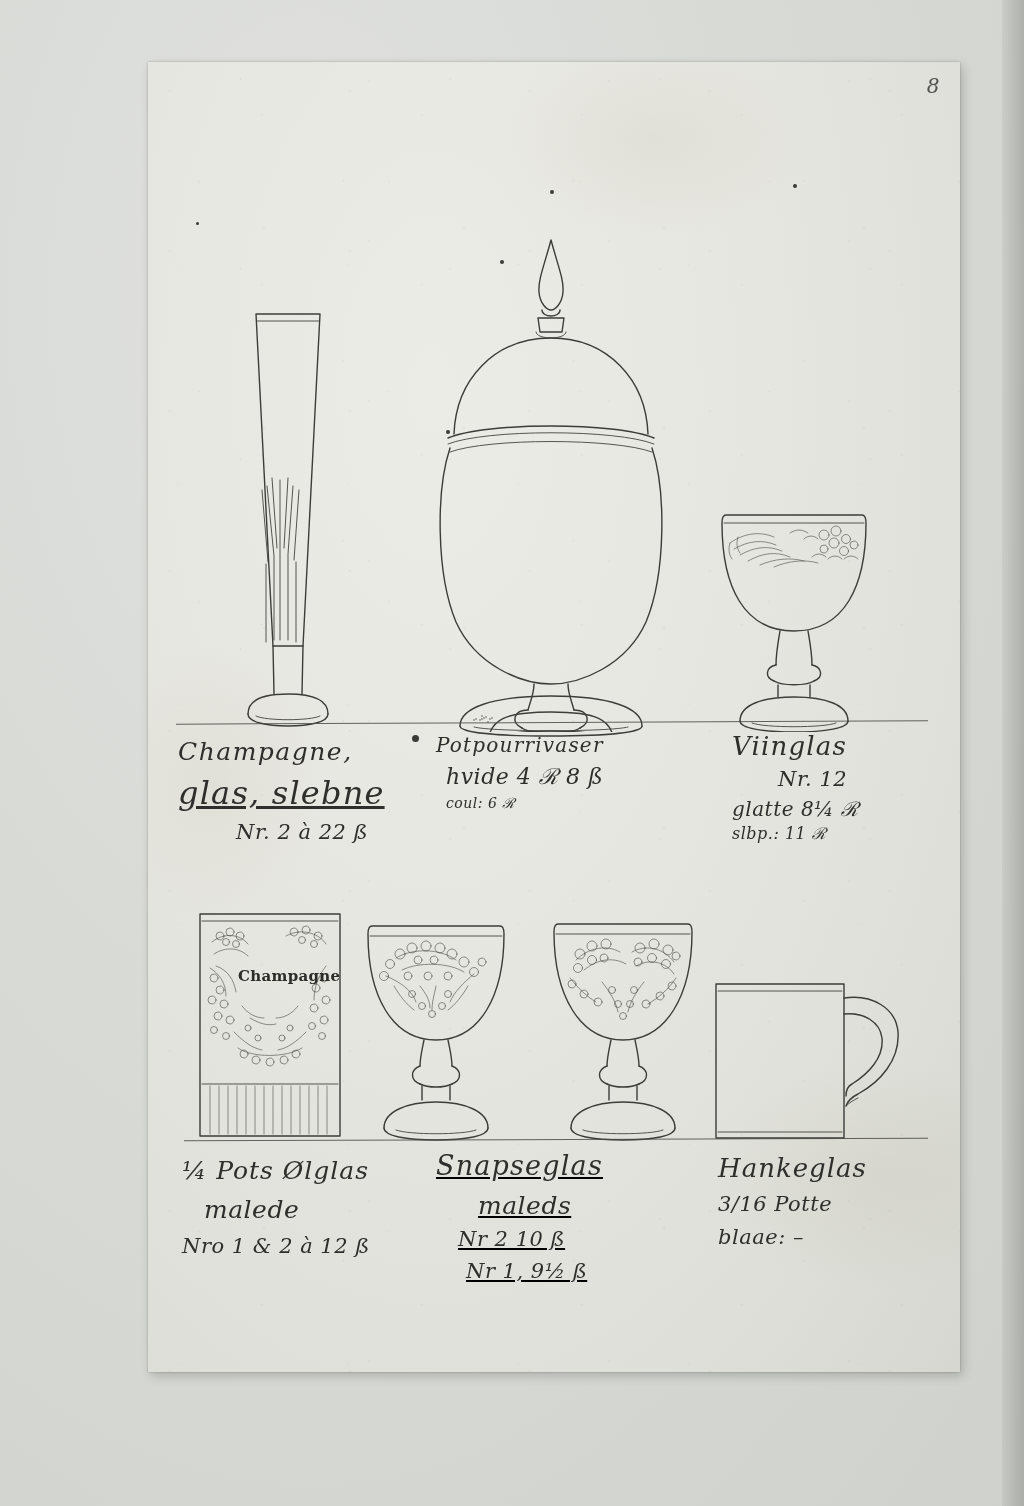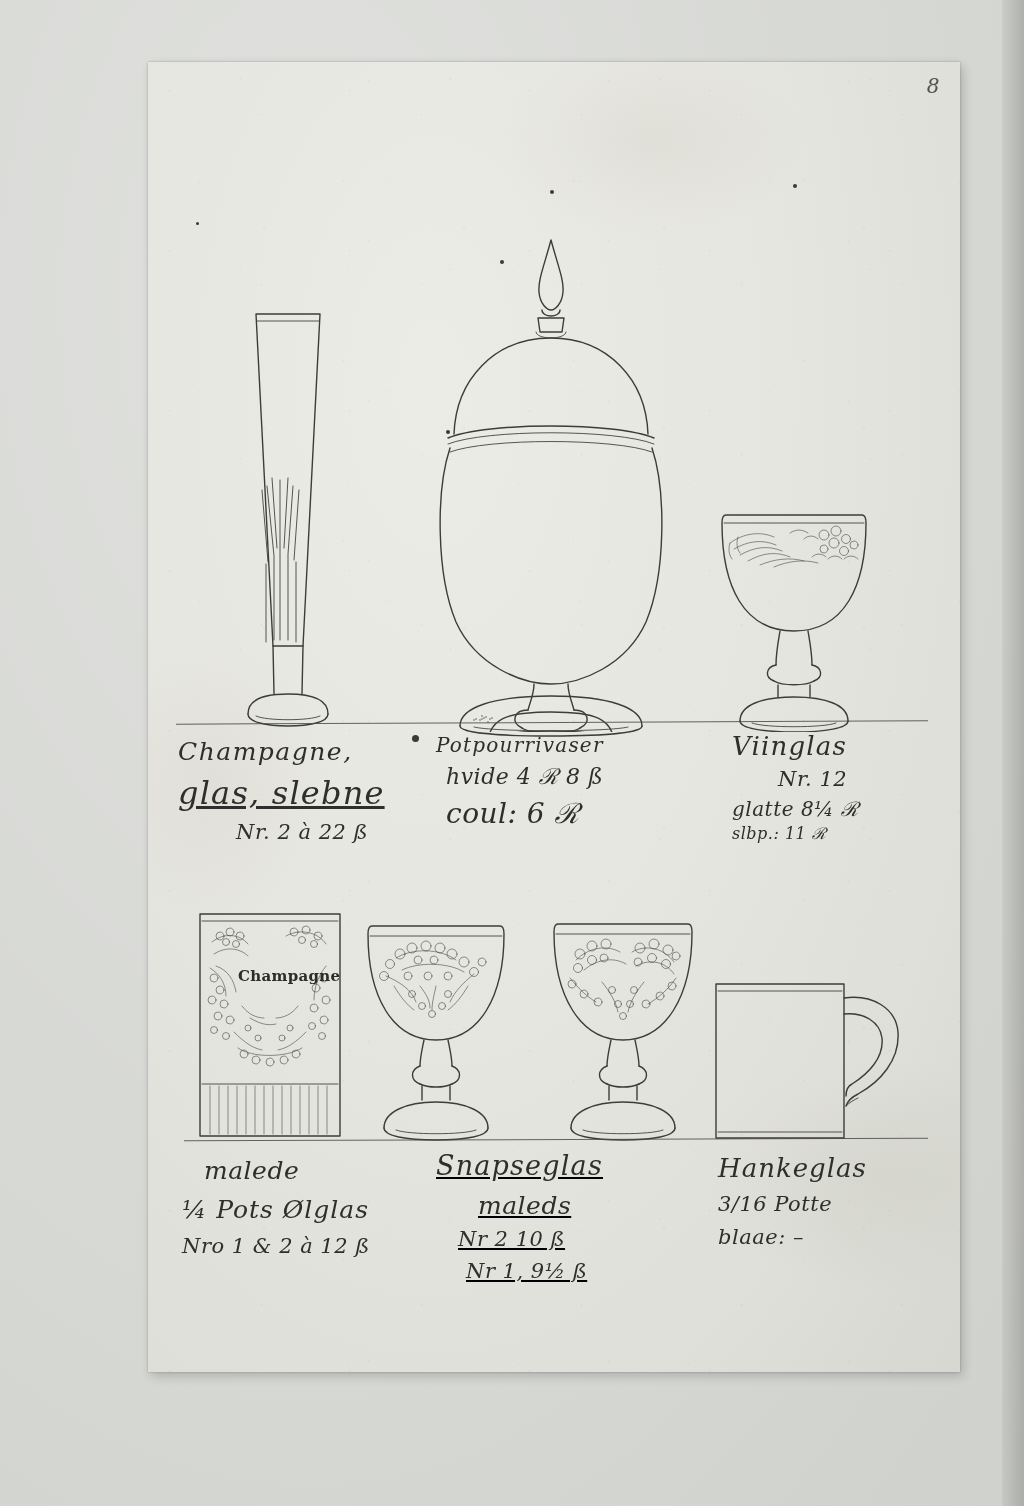--- a/index.html
+++ b/index.html
@@ -290,21 +290,21 @@
 
     <div class="caption" style="left:30px; top:672px; line-height:1.45;">
       <span class="hand line" style="font-size:25px; letter-spacing:1.5px;">Champagne,</span>
       <span class="hand line" style="font-size:32px; margin-left:0; letter-spacing:1.2px;text-decoration:underline;">glas, slebne</span>
       <span class="hand line" style="font-size:21px; margin-left:58px;">Nr. 2 à 22 ß</span>
     </div>
 
     <div class="caption" style="left:288px; top:668px; line-height:1.5;">
       <span class="hand line" style="font-size:20px; letter-spacing:1.2px;">Potpourrivaser</span>
       <span class="hand line" style="font-size:22px; margin-left:10px;">hvide   4 ℛ 8 ß</span>
-      <span class="hand line" style="font-size:28px; margin-left:10px;">coul:      6 ℛ</span>
+      <span class="hand line" style="font-size:14px; margin-left:10px;">coul:      6 ℛ</span>
     </div>
 
     <div class="caption" style="left:584px; top:666px; line-height:1.42;">
       <span class="hand line" style="font-size:26px; letter-spacing:1.2px;font-style:italic;">Viinglas</span>
       <span class="hand line" style="font-size:21px; margin-left:46px;">Nr. 12</span>
       <span class="hand line" style="font-size:20px;">glatte   8¼ ℛ</span>
       <span class="hand line" style="font-size:16px;">slbp.:   11 ℛ</span>
     </div>
 
     <div class="fig" style="left:42px; top:846px; width:160px; height:235px;">
@@ -494,22 +494,22 @@
 
         <path class="ink" d="M136 24 C164 20 188 34 190 58 C192 86 172 108 150 120 C144 123 140 126 138 132"></path>
         <path class="ink" d="M136 40 C156 38 172 48 174 64 C176 84 160 100 144 110 C140 112 138 116 138 122"></path>
         <path class="ink-thin" d="M138 132 C142 128 146 126 150 124"></path>
       </svg>
     </div>
 
     <div class="ground-line" id="ground-line-bottom"></div>
 
     <div class="caption" style="left:34px; top:1090px; line-height:1.55;">
+      <span class="hand line" style="font-size:25px; letter-spacing:1px;">¼ Pots Ølglas</span>
       <span class="hand line" style="font-size:25px; margin-left:22px;">malede</span>
-      <span class="hand line" style="font-size:25px; letter-spacing:1px;">¼ Pots Ølglas</span>
       <span class="hand line" style="font-size:21px;">Nro 1 &amp; 2  à 12 ß</span>
     </div>
 
     <div class="caption" style="left:288px; top:1084px; line-height:1.5;text-decoration:underline;">
       <span class="hand line" style="font-size:27px; letter-spacing:1.2px;">Snapseglas</span>
       <span class="hand line" style="font-size:25px; margin-left:42px;">maleds</span>
       <span class="hand line" style="font-size:21px; margin-left:22px;">Nr 2  10 ß</span>
       <span class="hand line" style="font-size:21px; margin-left:30px;">Nr 1,   9½ ß</span>
     </div>
 

